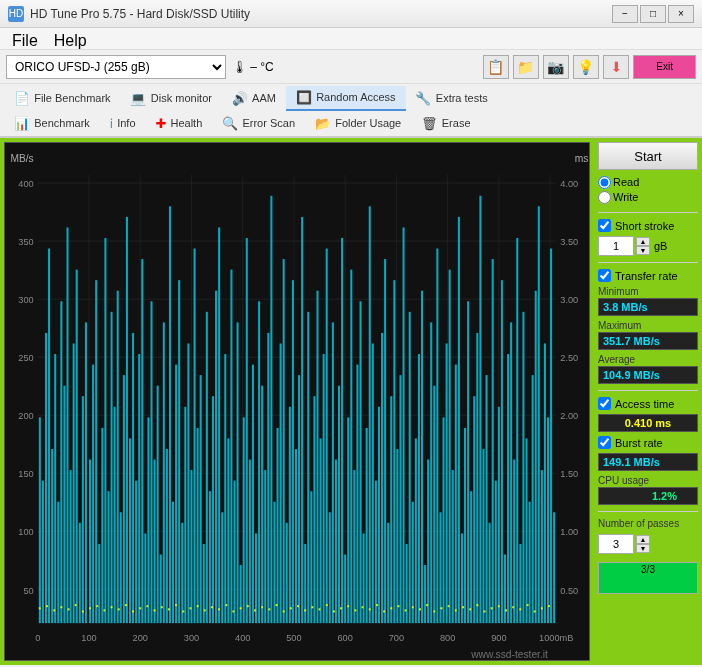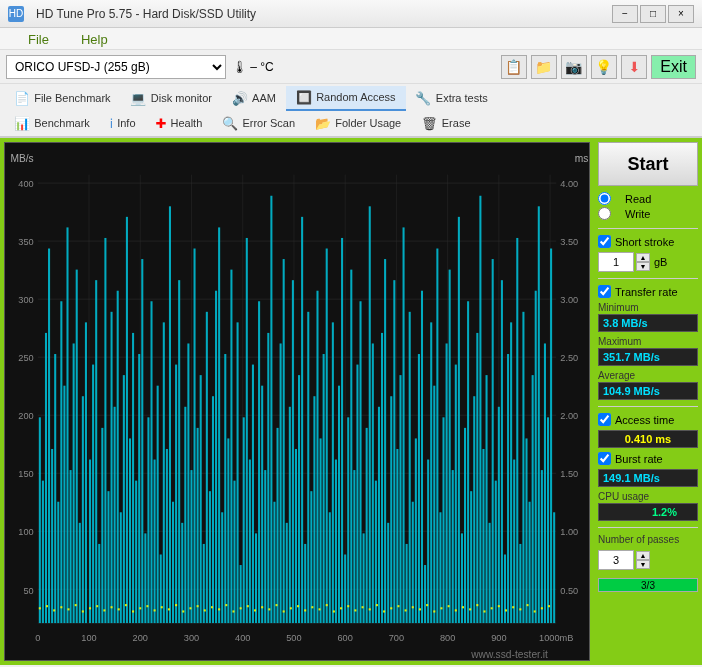--- a/index.html
+++ b/index.html
@@ -1,64 +1,64 @@
 <!DOCTYPE html>
 <html><head>
   <meta charset="utf-8">
   <style>
     * { margin: 0; padding: 0; box-sizing: border-box; }
     body { width: 702px; height: 667px; background: #f0f0f0; font-family: 'Segoe UI', Tahoma, Geneva, Verdana, sans-serif; font-size: 12px; overflow: hidden; }
 
     
     .title-bar { background: linear-gradient(to bottom, #f8f8f8, #e8e8e8); border-bottom: 1px solid #ccc; display: flex; align-items: center; justify-content: space-between; padding: 4px 8px; height: 28px; }
-    .title-bar-left { display: flex; align-items: center; gap: 12px; font-size: 12px; font-weight: normal; color: #333; }
+    .title-bar-left { display: flex; align-items: center; gap: 6px; font-size: 12px; font-weight: normal; color: #333; }
     .title-bar-icon { width: 16px; height: 16px; background: #4a90d9; border-radius: 2px; display: inline-block; font-size: 10px; color: white; text-align: center; line-height: 16px; }
     .title-bar-controls { display: flex; gap: 2px; }
     .title-btn { width: 26px; height: 18px; background: #e8e8e8; border: 1px solid #aaa; cursor: pointer; font-size: 10px; text-align: center; line-height: 16px; }
 
     
     .menu-bar { background: #f5f5f5; border-bottom: 1px solid #ddd; display: flex; padding: 2px 4px; height: 22px; }
-    .menu-item { padding: 2px 8px; cursor: pointer; font-size: 13px; color: #4d7c0f; margin-left: 16px; }
+    .menu-item { padding: 2px 8px; cursor: pointer; font-size: 16px; color: #000000; }
 
     
     .toolbar { background: #f0f0f0; border-bottom: 1px solid #ddd; padding: 3px 6px; display: flex; align-items: center; gap: 6px; height: 34px; justify-content: center; }
     .drive-select { width: 220px; height: 24px; border: 1px solid #aaa; background: white; font-size: 12px; padding: 2px 4px; }
     .temp-display { display: flex; align-items: center; gap: 3px; font-size: 12px; }
     .toolbar-icons { display: flex; gap: 4px; margin-left: auto; }
     .toolbar-icon-btn { width: 26px; height: 24px; background: #e8e8e8; border: 1px solid #aaa; cursor: pointer; display: flex; align-items: center; justify-content: center; font-size: 14px; }
-    .exit-btn { height: 24px; padding: 2px 8px; background: #86efac; border: 1px solid #aaa; cursor: pointer; font-size: 16px; }
+    .exit-btn { height: 24px; padding: 2px 22px; background: #ec4899; border: 1px solid #aaa; cursor: pointer; font-size: 10px; }
 
     
     .nav-tabs { background: #f0f0f0; border-bottom: 2px solid #ccc; display: flex; flex-wrap: wrap; padding: 2px 4px 0; height: 54px; }
     .nav-tab { display: flex; align-items: center; gap: 4px; padding: 3px 10px; cursor: pointer; font-size: 11px; color: #333; }
     .nav-tab-icon { font-size: 13px; }
     .nav-row { display: flex; width: 100%; }
 
     
     .main-content { display: flex; height: calc(667px - 28px - 22px - 34px - 54px - 2px); background: #84cc16; }
 
     
     .chart-area { flex: 1; background: #111; position: relative; margin: 4px; border: 1px solid #555; }
     .chart-canvas { width: 100%; height: 100%; }
 
     
     .right-panel { width: 108px; padding: 4px; display: flex; flex-direction: column; gap: 4px; font-size: 11px; }
-    .start-btn { width: 100%; height: 44px; background: linear-gradient(to bottom, #f8f8f8, #d8d8d8); border: 1px solid #aaa; cursor: pointer; font-size: 18px; font-weight: bold; }
+    .start-btn { width: 100%; height: 28px; background: linear-gradient(to bottom, #f8f8f8, #d8d8d8); border: 1px solid #aaa; cursor: pointer; font-size: 13px; font-weight: normal; }
     .radio-group { display: flex; flex-direction: column; gap: 2px; padding: 2px 0; }
-    .radio-item { display: flex; align-items: center; gap: 14px; cursor: pointer; }
+    .radio-item { display: flex; align-items: flex-start; gap: 2px; cursor: pointer; }
     .checkbox-item { display: flex; align-items: center; gap: 4px; cursor: pointer; }
     .section-label { font-size: 10px; color: #333; margin-bottom: 1px; }
     .value-box { background: #222; color: #00e0ff; font-size: 11px; font-weight: bold; padding: 2px 4px; border: 1px solid #555; }
     .value-box-yellow { background: #222; color: #ffff00; font-size: 11px; font-weight: bold; text-align: center; padding: 2px 4px; border: 1px solid #555; }
     .value-box-green { background: #222; color: #00ff88; font-size: 11px; font-weight: bold; text-align: right; padding: 2px 20px; border: 1px solid #555; }
     .spin-input { display: flex; align-items: center; gap: 2px; }
     .spin-input input { width: 40px; height: 20px; border: 1px solid #aaa; font-size: 11px; text-align: center; }
     .spin-arrows { display: flex; flex-direction: column; }
     .spin-arrow { width: 14px; height: 9px; background: #e8e8e8; border: 1px solid #aaa; cursor: pointer; font-size: 7px; text-align: center; line-height: 8px; }
-    .passes-bar { width: 100%; height: 14px; background: #ddd; border: 1px solid #aaa; position: relative; margin-top: 2px; }
+    .passes-bar { width: 100%; height: 32px; background: #ddd; border: 1px solid #aaa; position: relative; margin-top: 2px; }
     .passes-fill { height: 100%; background: #00cc44; }
     .passes-text { position: absolute; top: 0; left: 0; right: 0; text-align: center; font-size: 10px; line-height: 14px; color: #000; }
     .passes-input { display: flex; align-items: center; gap: 2px; margin-bottom: 2px; }
     .passes-input input { width: 40px; height: 20px; border: 1px solid #aaa; font-size: 11px; text-align: center; }
     .hr-divider { border: none; border-top: 1px solid #ccc; margin: 2px 0; }
   </style>
 </head>
 <body>
 
 <div class="title-bar">

